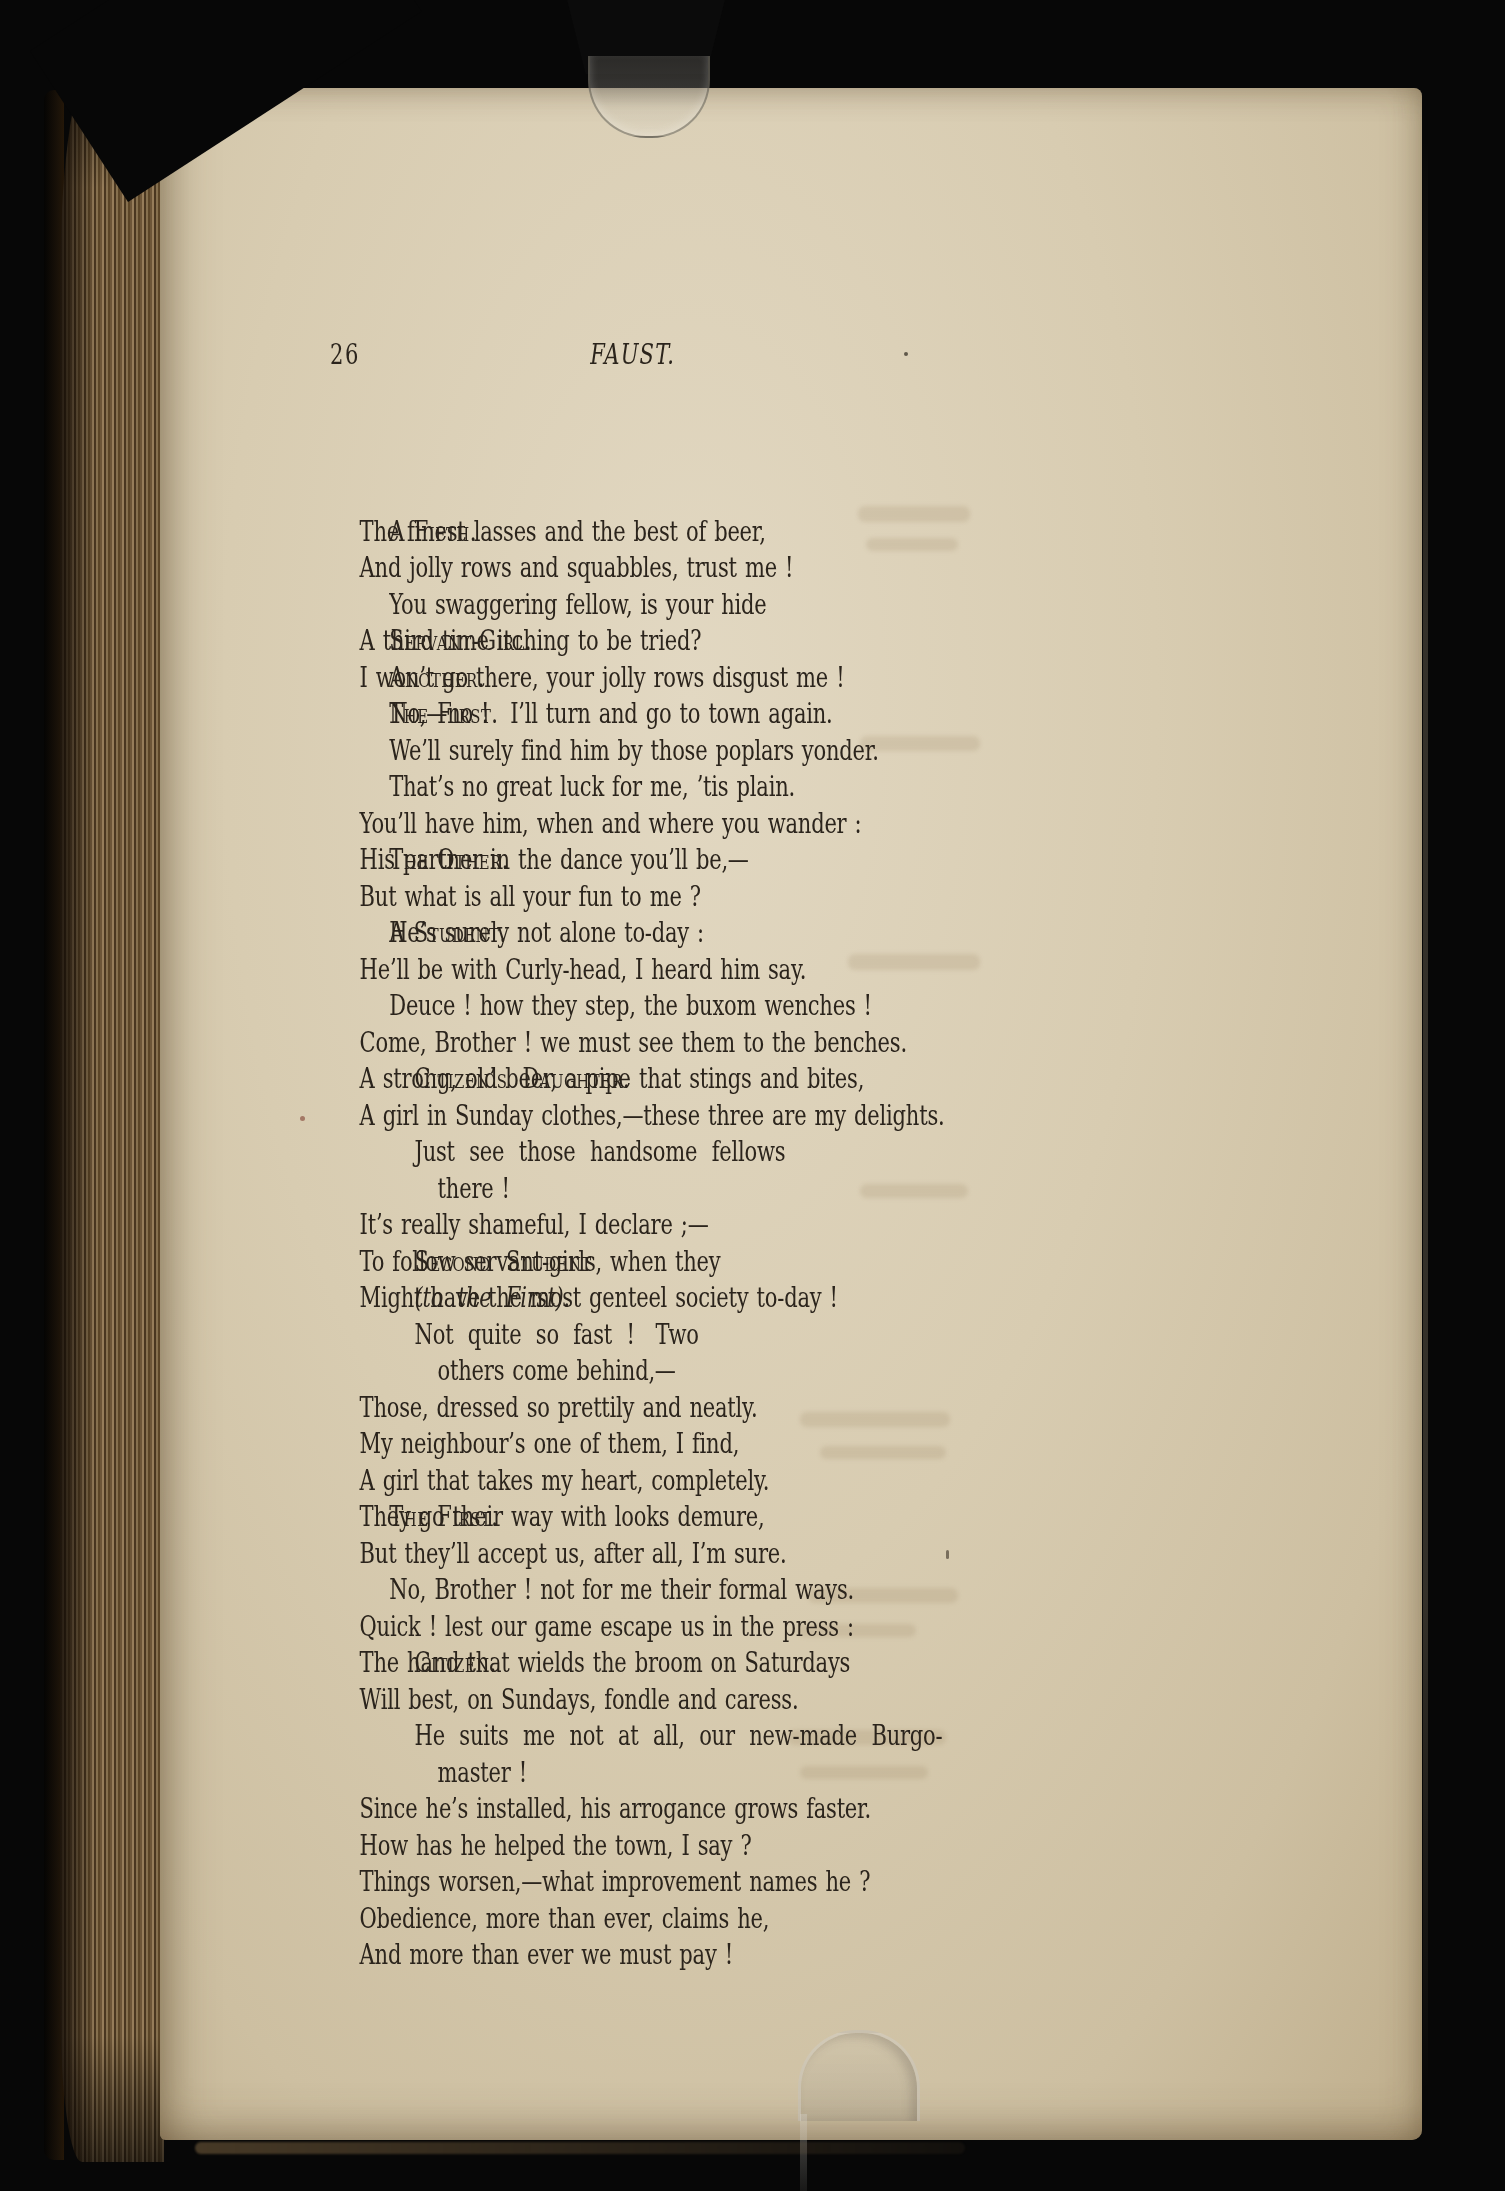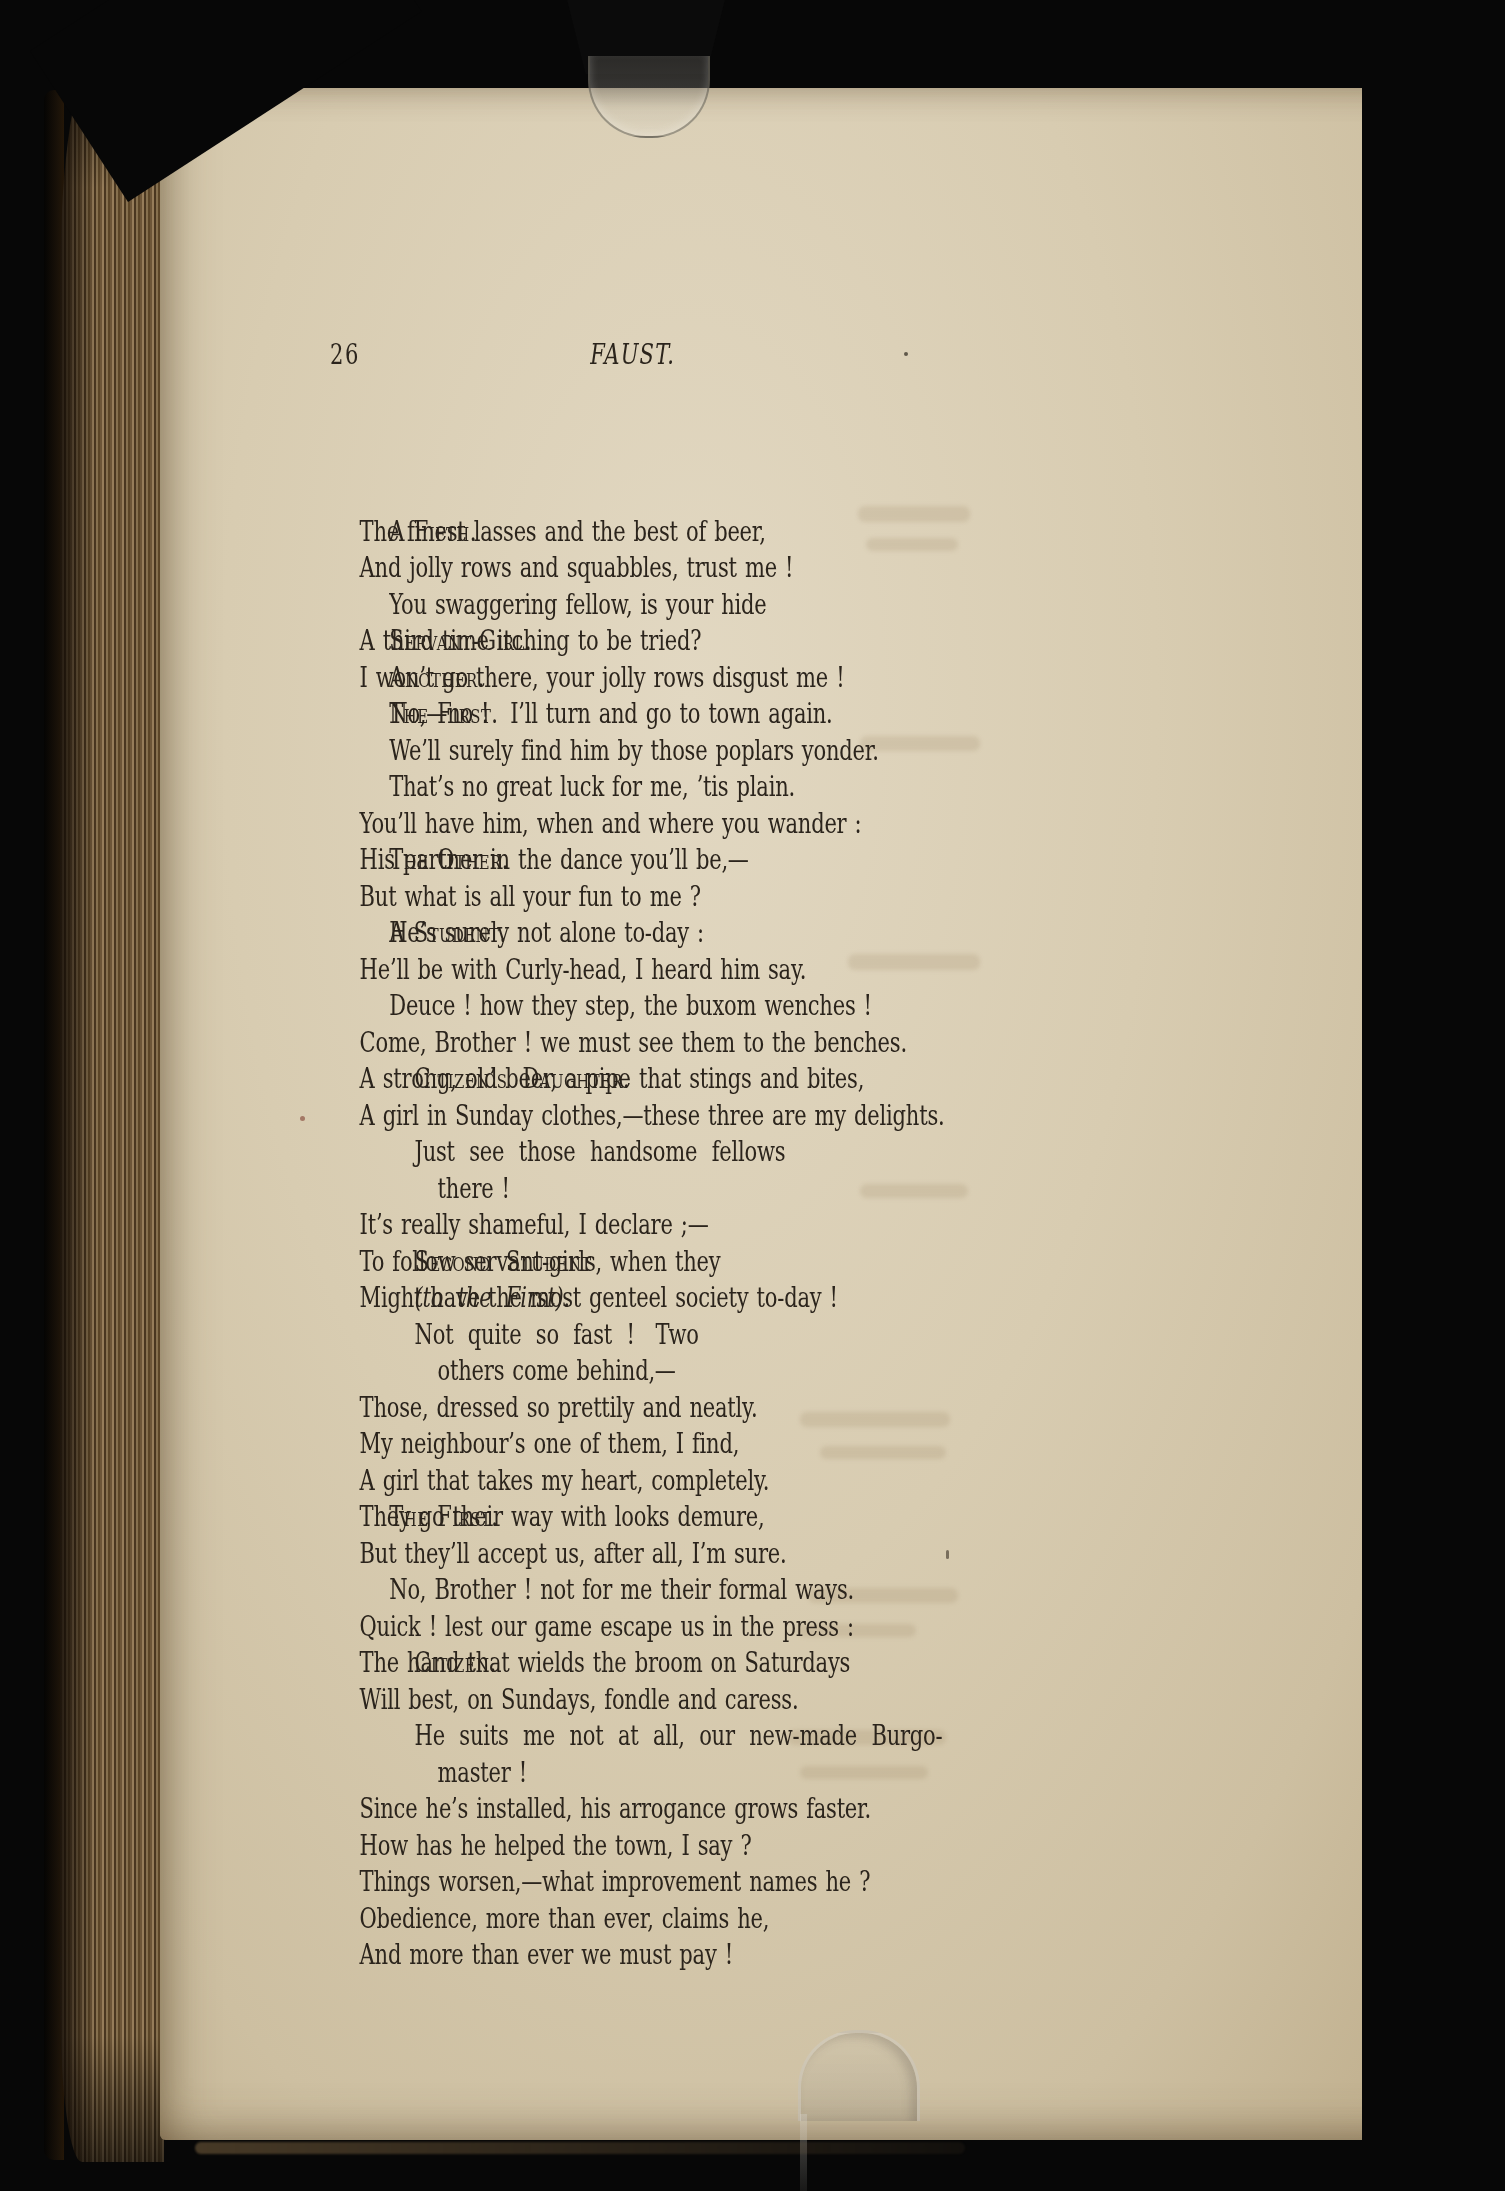--- a/index.html
+++ b/index.html
@@ -1,16 +1,16 @@
 <!DOCTYPE html>
 <html style="--paper: #d8ccb1; --ink: #2b241c;"><head>
 <meta charset="utf-8">
 <style>
   html,body{margin:0;padding:0;background:#070707;}
-  .scene{position:relative;width:1362px;height:2191px;background:#070707;overflow:hidden;
+  .scene{position:relative;width:1505px;height:2191px;background:#070707;overflow:hidden;
          font-family:"DejaVu Serif","Liberation Serif",serif;}
 
   
   .cover-edge{position:absolute;left:44px;top:90px;width:20px;height:2070px;
     background:linear-gradient(90deg,#050403,#1a1209 70%,#241708);border-radius:10px 0 0 10px;}
   .fore-edge{position:absolute;left:60px;top:62px;width:104px;height:2100px;
     background:
       linear-gradient(90deg,rgba(15,9,4,.85),rgba(15,9,4,0) 35%),
       linear-gradient(180deg,rgba(0,0,0,.55),rgba(0,0,0,0) 6%,rgba(0,0,0,0) 94%,rgba(0,0,0,.6)),
       repeating-linear-gradient(90deg,#6d5638 0 2px,#967d5a 2px 4px,#4a3720 4px 6px,#86704e 6px 8px,#5c4628 8px 10px);

